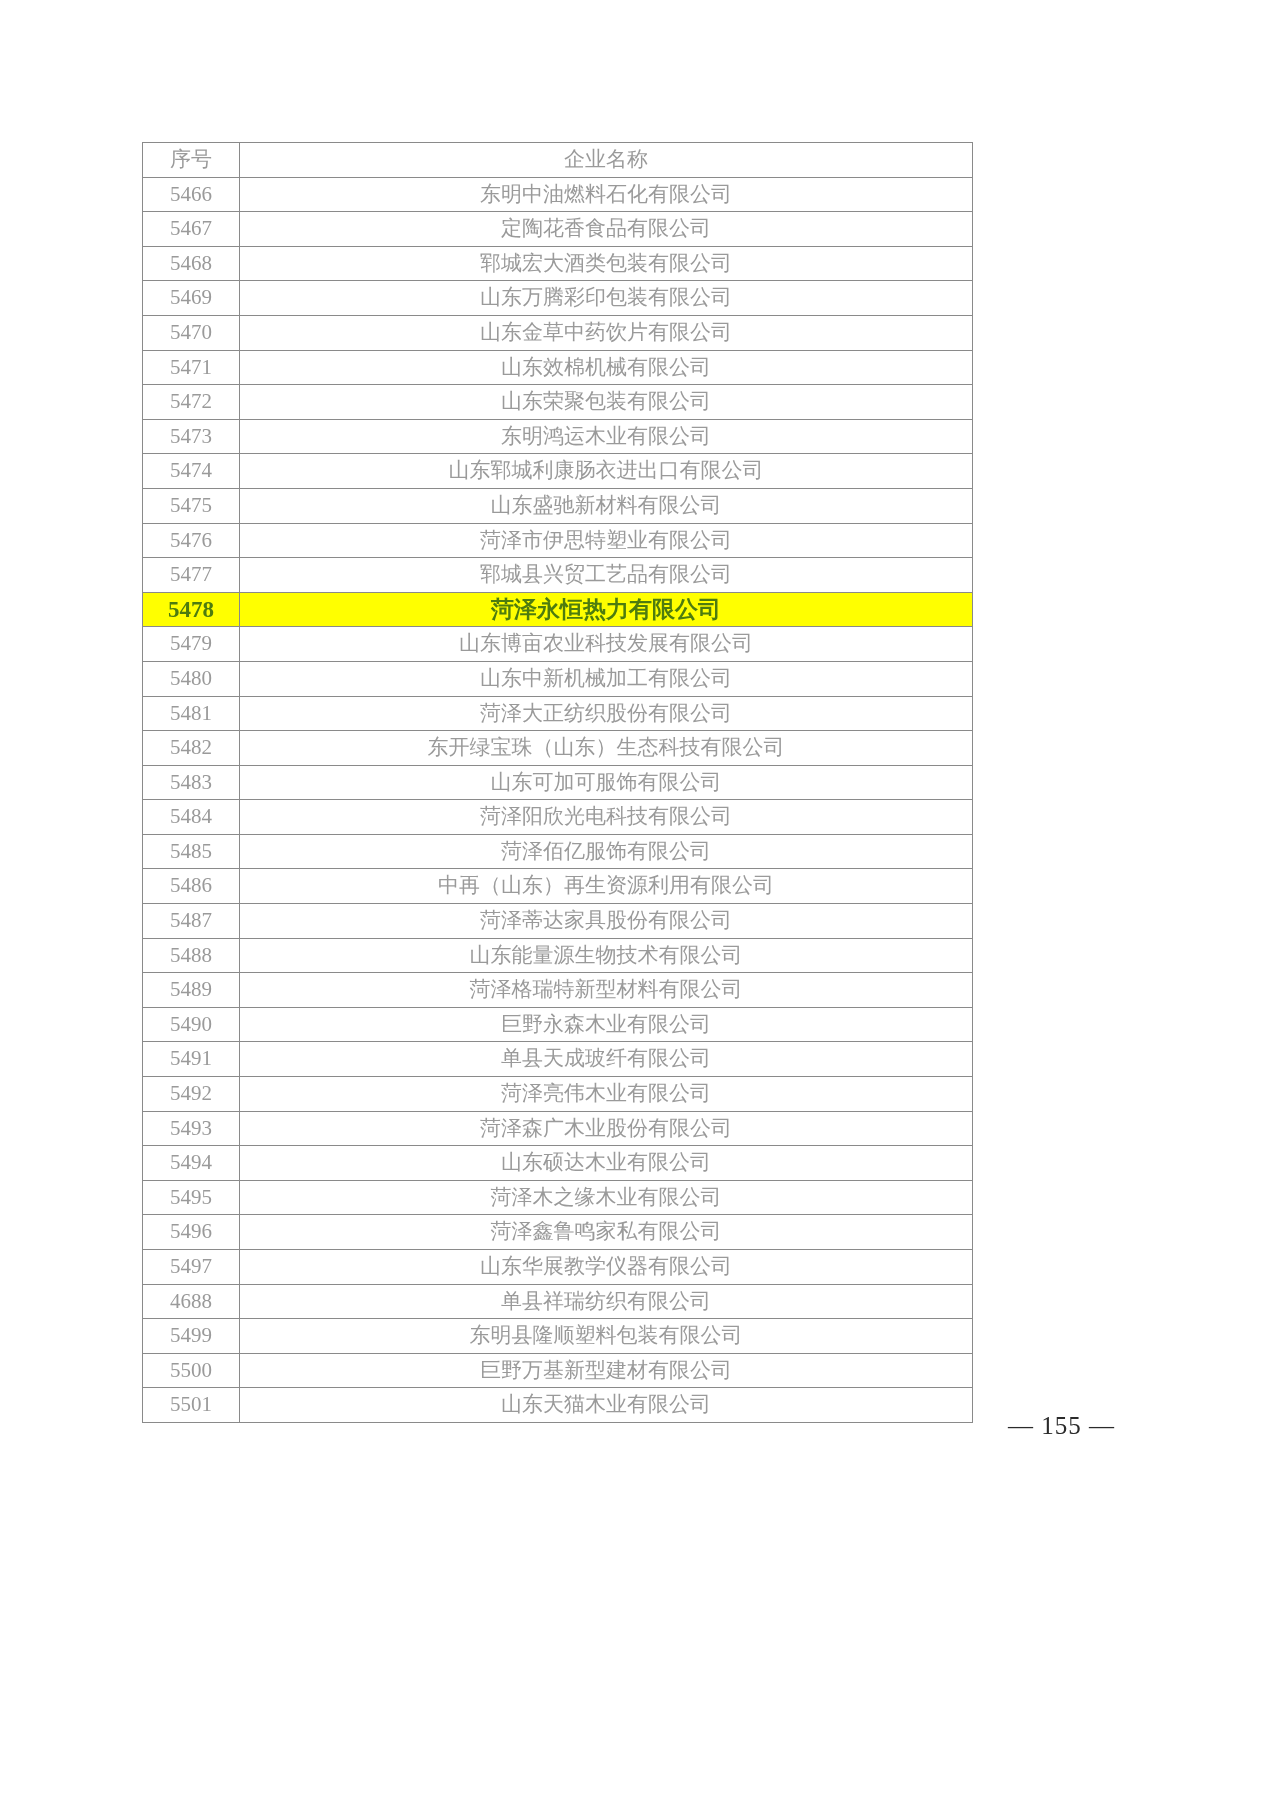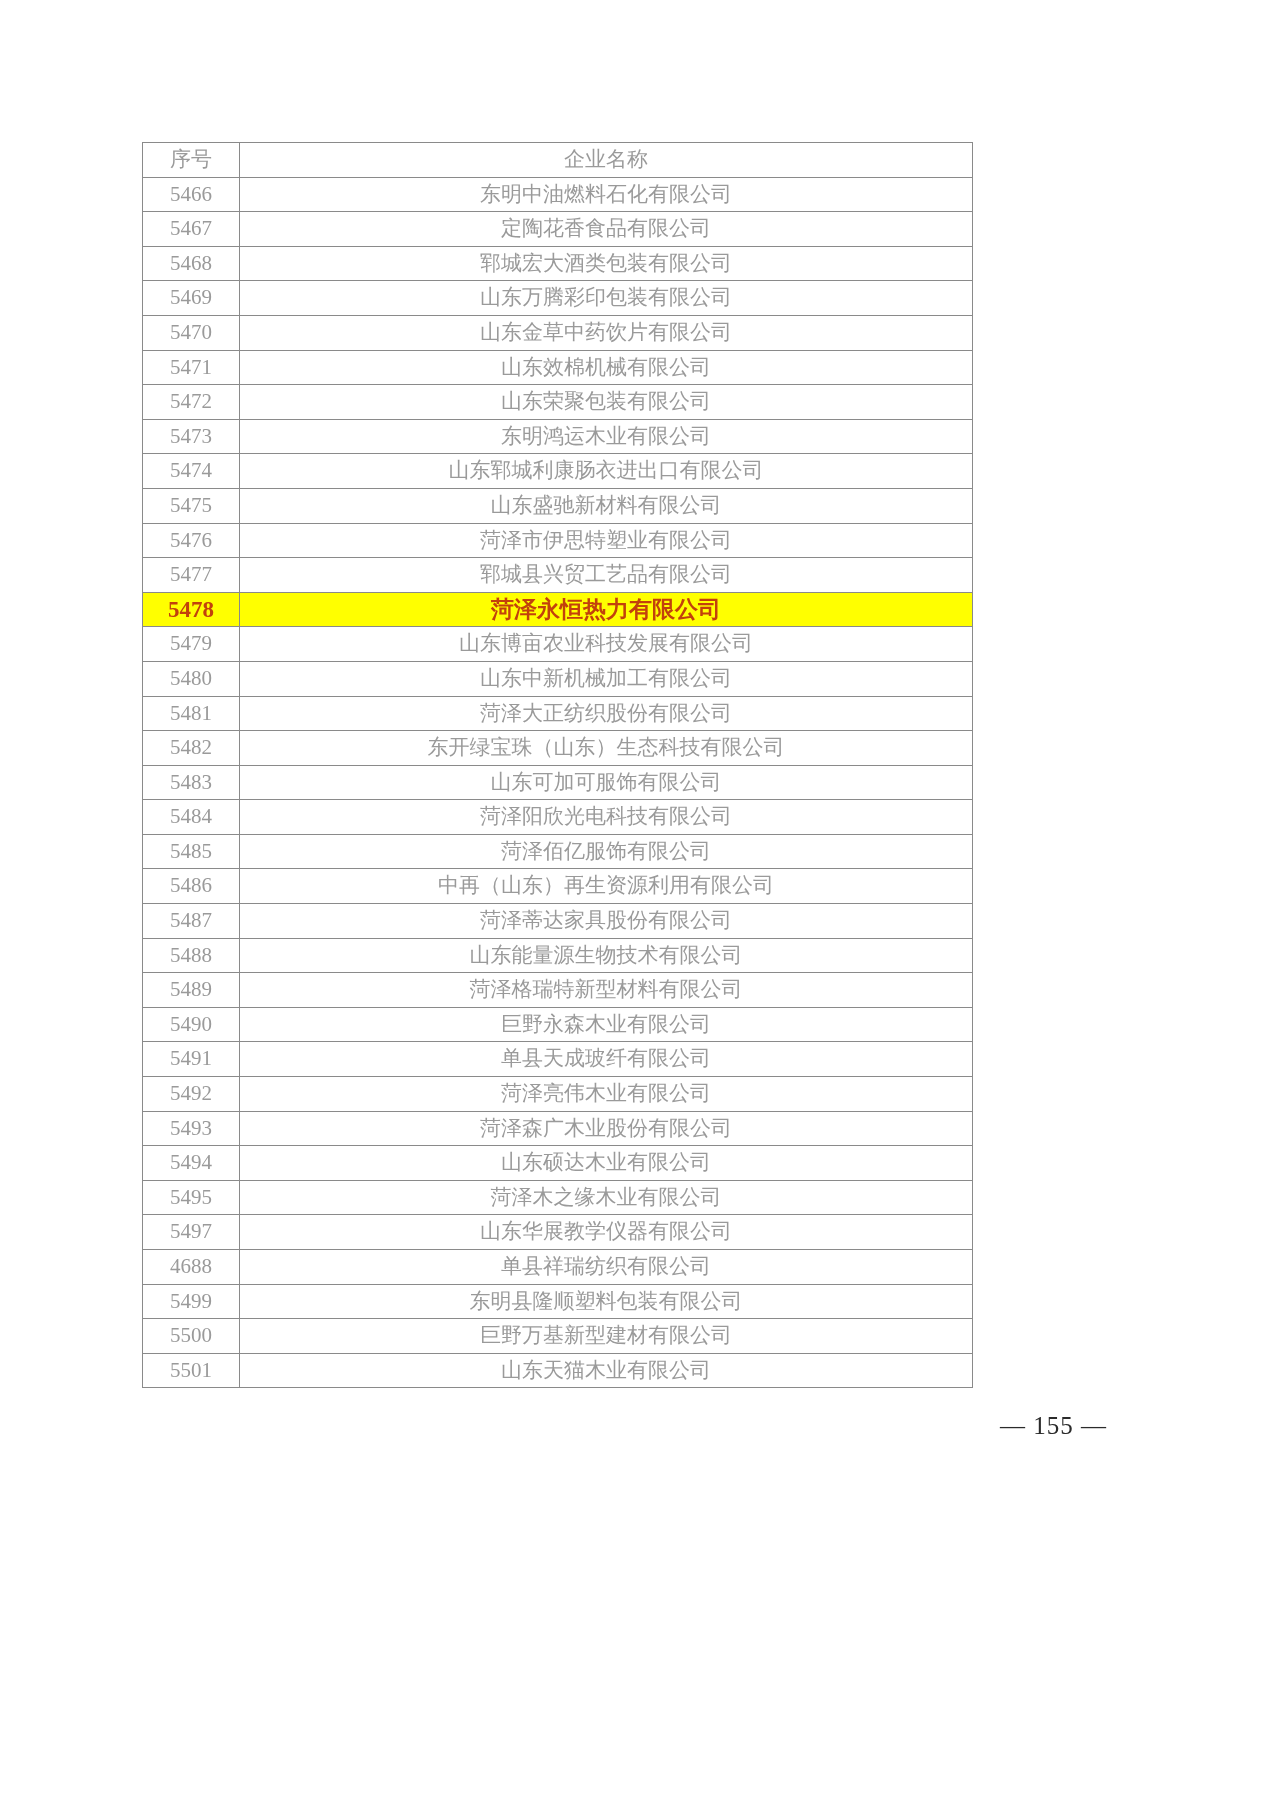--- a/index.html
+++ b/index.html
@@ -59,30 +59,30 @@
   }
   tbody td.cell-no {
     font-size: 21px;
     margin-left: 12px;
   }
   tbody td.cell-name {
     font-size: 21px;
   }
   tr.highlight td {
     background: #ffff00;
-    color: #c2410c;
+    color: #4d7c0f;
     font-weight: bold;
     font-size: 23px;
   }
   tr.highlight td.cell-no {
     font-size: 23px;
   }
   .page-number {
     position: absolute;
-    right: 160px;
+    right: 152px;
     top: 1412px;
     font-size: 25px;
     color: #2b2b2b;
     letter-spacing: 1px;
     font-family: "Liberation Serif", "DejaVu Serif", serif;
   }
 </style>
 </head>
 <body>
 
@@ -214,20 +214,24 @@
           </tr>
           <tr>
             <td class="cell-no">5494</td>
             <td class="cell-name">山东硕达木业有限公司</td>
           </tr>
           <tr>
             <td class="cell-no">5495</td>
             <td class="cell-name">菏泽木之缘木业有限公司</td>
           </tr>
           <tr>
+            <td class="cell-no">5496</td>
+            <td class="cell-name">菏泽鑫鲁鸣家私有限公司</td>
+          </tr>
+          <tr>
             <td class="cell-no">5497</td>
             <td class="cell-name">山东华展教学仪器有限公司</td>
           </tr>
           <tr>
             <td class="cell-no">4688</td>
             <td class="cell-name">单县祥瑞纺织有限公司</td>
           </tr>
           <tr>
             <td class="cell-no">5499</td>
             <td class="cell-name">东明县隆顺塑料包装有限公司</td>

